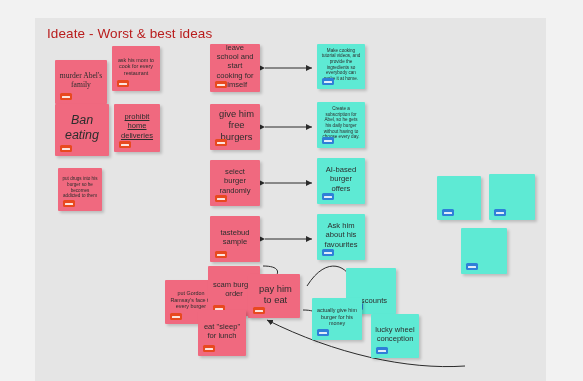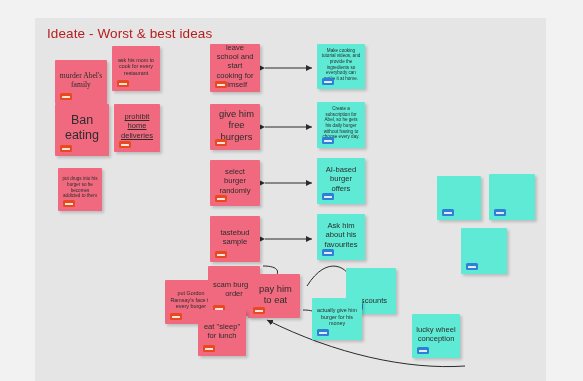--- a/index.html
+++ b/index.html
@@ -104,21 +104,21 @@
 
     <div id="notes-layer">
         <div class="note pink fs-m" style="left: 20px; top: 42px; width: 52px; height: 44px; font-family: Liberation Serif, serif;">
           <span class="txt">murder Abel's family</span>
           <span class="badge"></span>
         </div>
         <div class="note pink fs-s" style="left: 77px; top: 28px; width: 48px; height: 45px;">
           <span class="txt">ask his mom to cook for every restaurant</span>
           <span class="badge"></span>
         </div>
-        <div class="note pink fs-xl" style="left: 20px; top: 86px; width: 54px; height: 52px;">
+        <div class="note pink fs-xl" style="left: 20px; top: 86px; width: 54px; height: 52px; font-style: italic;">
           <span class="txt">Ban eating</span>
           <span class="badge"></span>
         </div>
         <div class="note pink fs-m" style="left: 79px; top: 86px; width: 46px; height: 48px; text-decoration: underline;">
           <span class="txt">prohibit home deliveries</span>
           <span class="badge"></span>
         </div>
         <div class="note pink fs-xs" style="left: 23px; top: 150px; width: 44px; height: 43px;">
           <span class="txt">put drugs into his burger so he becomes addicted to them</span>
           <span class="badge"></span>
@@ -172,21 +172,21 @@
           <span class="badge"></span>
         </div>
         <div class="note blue fs-m" style="left: 311px; top: 250px; width: 50px; height: 46px; align-items: flex-end;">
           <span class="txt">discounts</span>
           <span class="badge"></span>
         </div>
         <div class="note blue fs-s" style="left: 277px; top: 280px; width: 50px; height: 42px;">
           <span class="txt">actually give him burger for his money</span>
           <span class="badge"></span>
         </div>
-        <div class="note blue fs-m" style="left: 336px; top: 296px; width: 48px; height: 44px; margin-left: 41px;">
+        <div class="note blue fs-m" style="left: 336px; top: 296px; width: 48px; height: 44px;">
           <span class="txt">lucky wheel conception</span>
           <span class="badge"></span>
         </div>
         <div class="note blue fs-m" style="left: 402px; top: 158px; width: 44px; height: 44px;">
           <span class="txt"></span>
           <span class="badge"></span>
         </div>
         <div class="note blue fs-m" style="left: 454px; top: 156px; width: 46px; height: 46px;">
           <span class="txt"></span>
           <span class="badge"></span>

